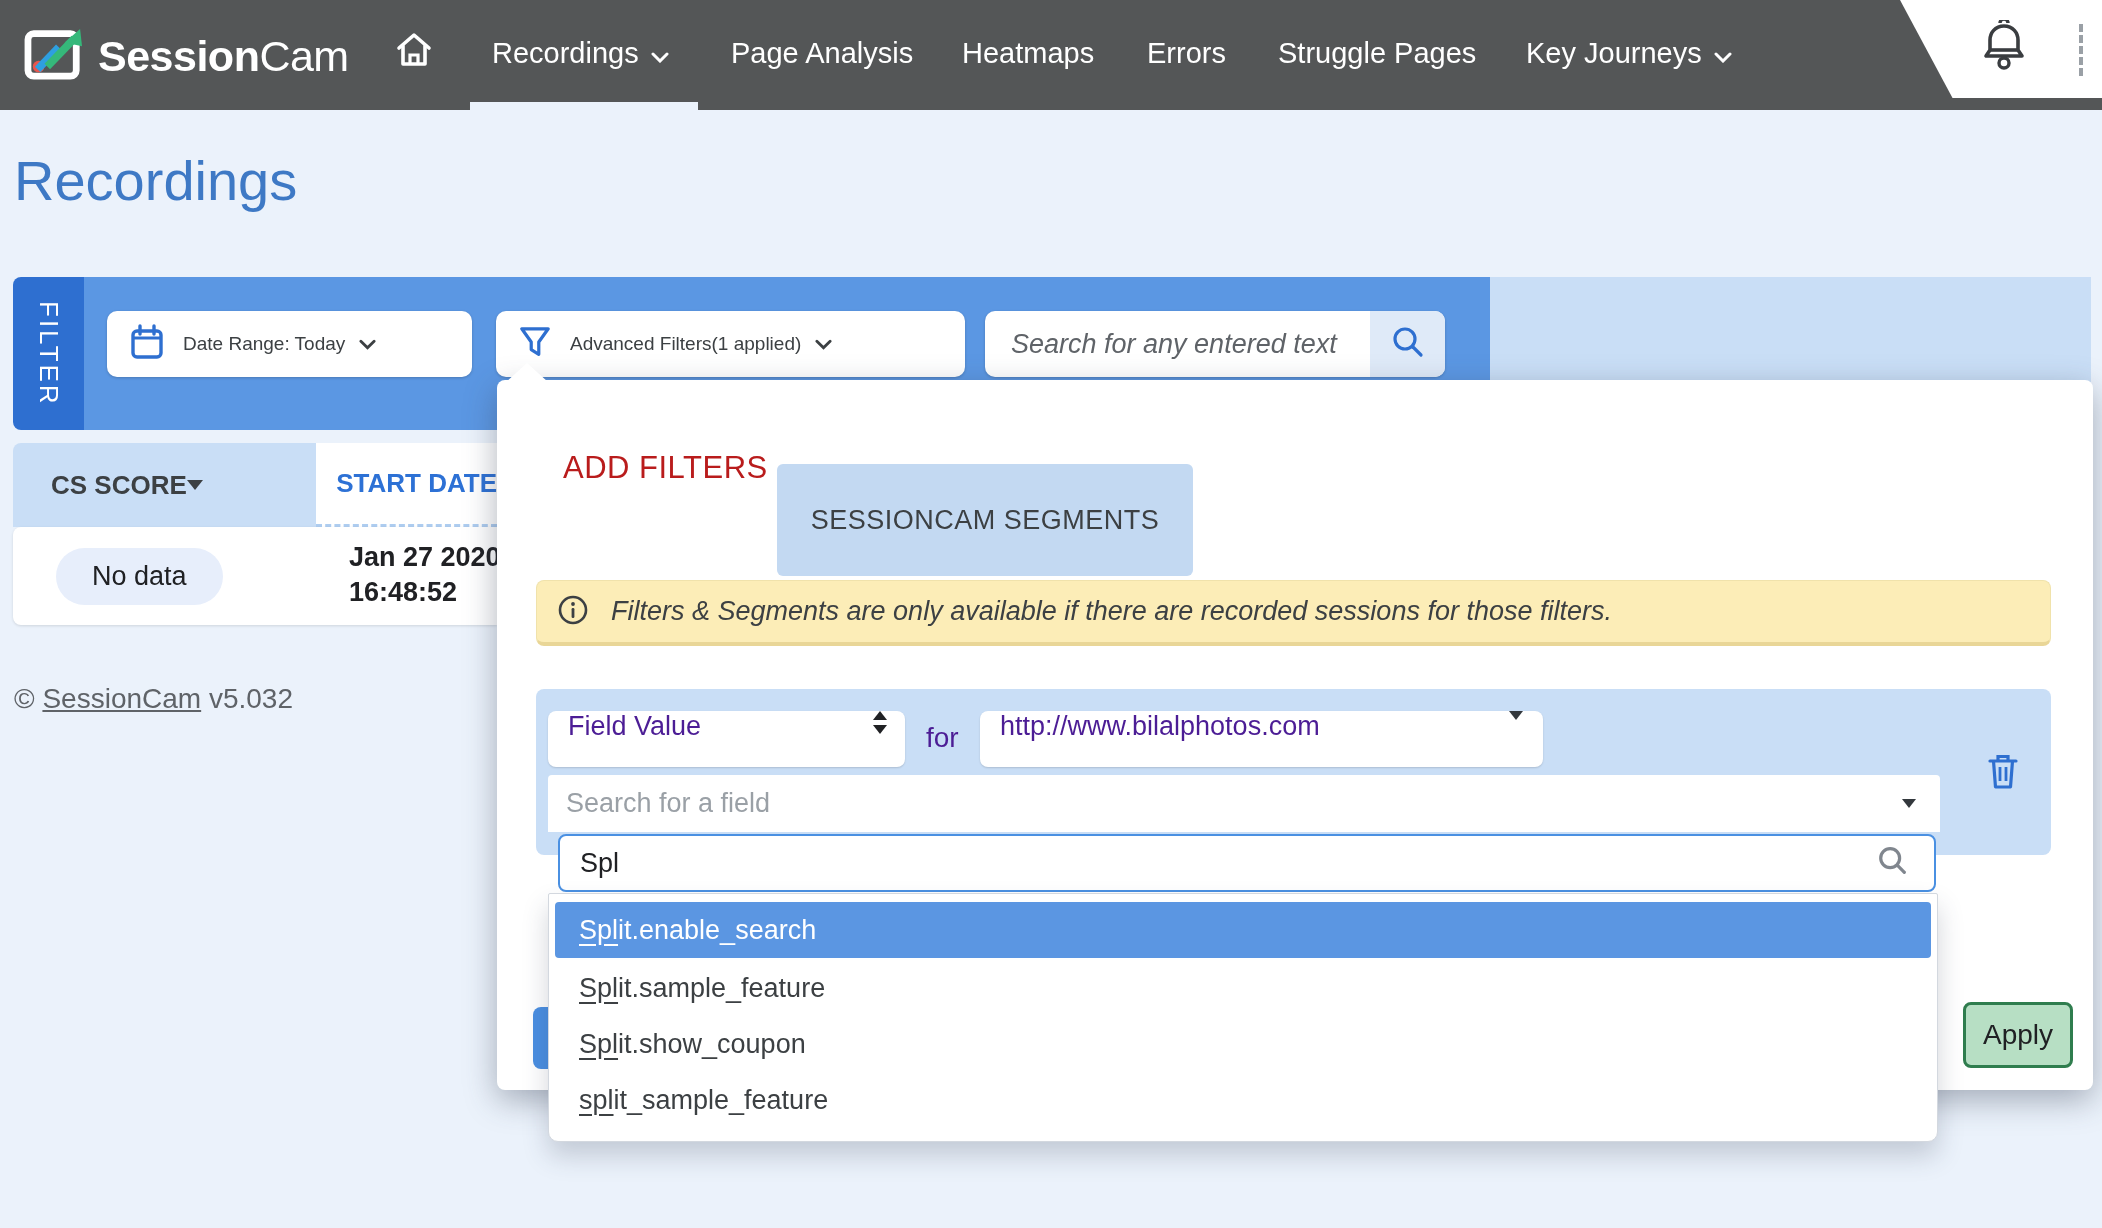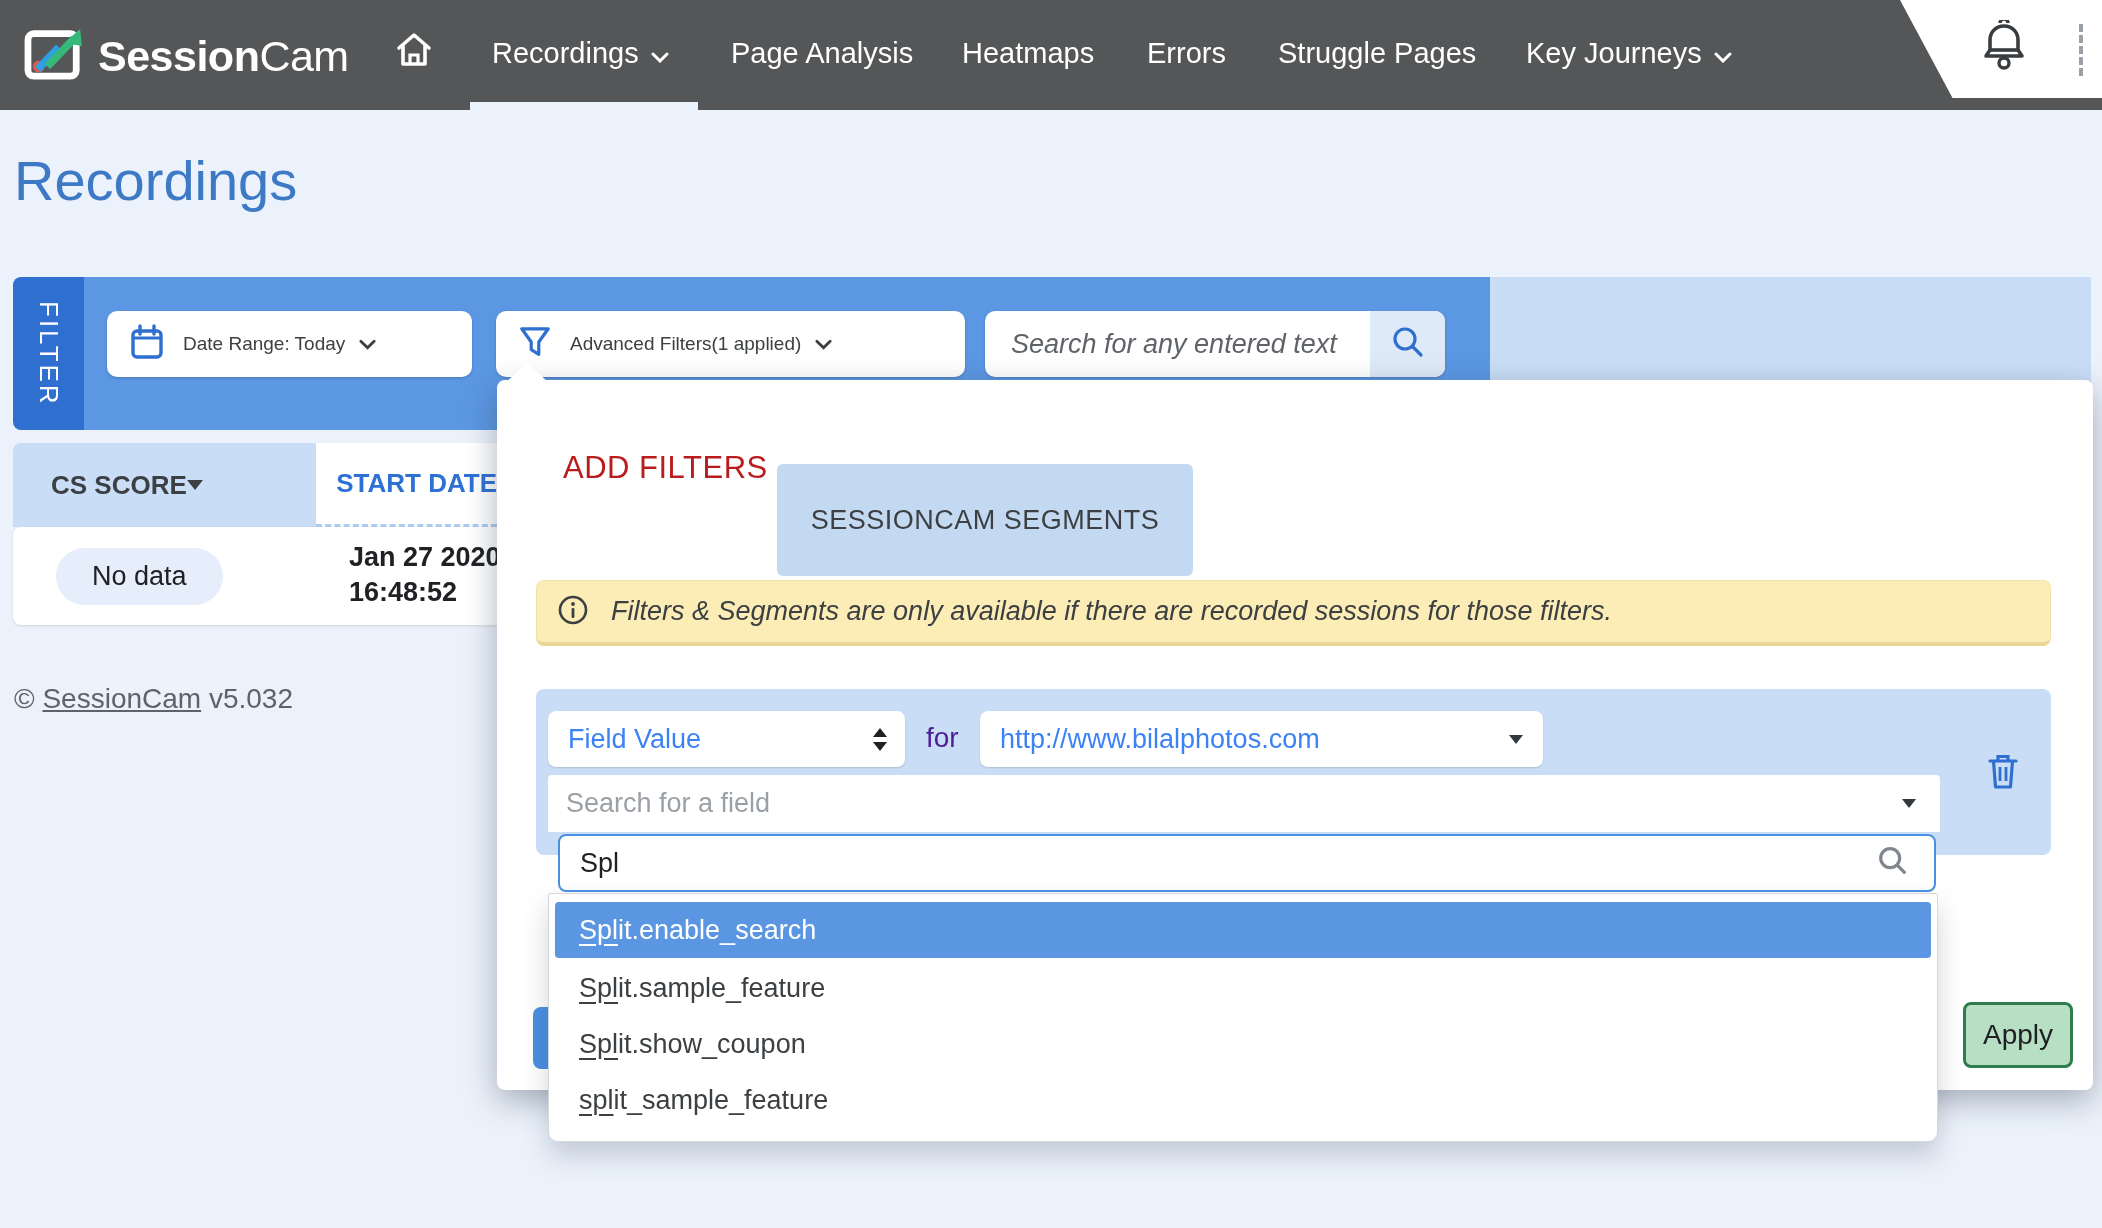--- a/index.html
+++ b/index.html
@@ -67,22 +67,22 @@
   #tab-add-filters { left:543px; top:450px; height:60px; display:flex; align-items:flex-start; padding:0 20px;
     font-size:31px; font-weight:500; letter-spacing:.5px; color:#b91c1c; cursor:pointer; z-index:11; }
   #tab-segments { left:777px; top:424px; width:416px; height:112px; background:#c3d9f2; border-radius:6px;
     display:flex; align-items:center; justify-content:center; font-size:27px; font-weight:500; letter-spacing:.5px;
     color:#3c4043; cursor:pointer; z-index:11;margin-top:40px; }
   #notice-banner { left:536px; top:580px; width:1515px; height:66px; background:#fcedb7; border:1px solid #f0e2ab;
     border-bottom:4px solid #e9d697; border-radius:8px; display:flex; align-items:center; padding-left:20px; z-index:11; }
   #notice-banner .txt { font-size:27px; font-style:italic; color:#3c4043; margin-left:22px; }
 
   #builder-row { left:536px; top:689px; width:1515px; height:166px; background:#c9def6; border-radius:8px; z-index:11; }
-  .select-box { background:#fff; border-radius:8px; display:flex; align-items:center; box-shadow:0 1px 2px rgba(0,0,0,.15);
-    font-size:27px; color:#3b82f6; cursor:pointer; }
+  .select-box { background:#fff; border-radius:8px; display:flex; align-items:flex-start; box-shadow:0 1px 2px rgba(0,0,0,.15);
+    font-size:27px; color:#4c1d95; cursor:pointer; }
   #field-type-select { left:548px; top:711px; width:357px; height:56px; padding:0 18px 0 20px; z-index:12; }
   #field-type-select .lbl { flex:1; }
   #for-label { left:926px; top:722px; font-size:28px; font-weight:500; color:#4c1d95; z-index:12; }
   #site-select { left:980px; top:711px; width:563px; height:56px; padding:0 20px; z-index:12;gap:28px; }
   #site-select .lbl { flex:1; }
   #trash-btn { left:1986px; top:752px; z-index:12; cursor:pointer; }
 
   #field-search-bar { left:548px; top:775px; width:1392px; height:57px; background:#fff; border-radius:4px 4px 0 0;
     display:flex; align-items:center; padding:0 24px 0 18px; z-index:12; cursor:pointer; }
   #field-search-bar .ph { flex:1; font-size:27px; color:#9aa0a6; }

